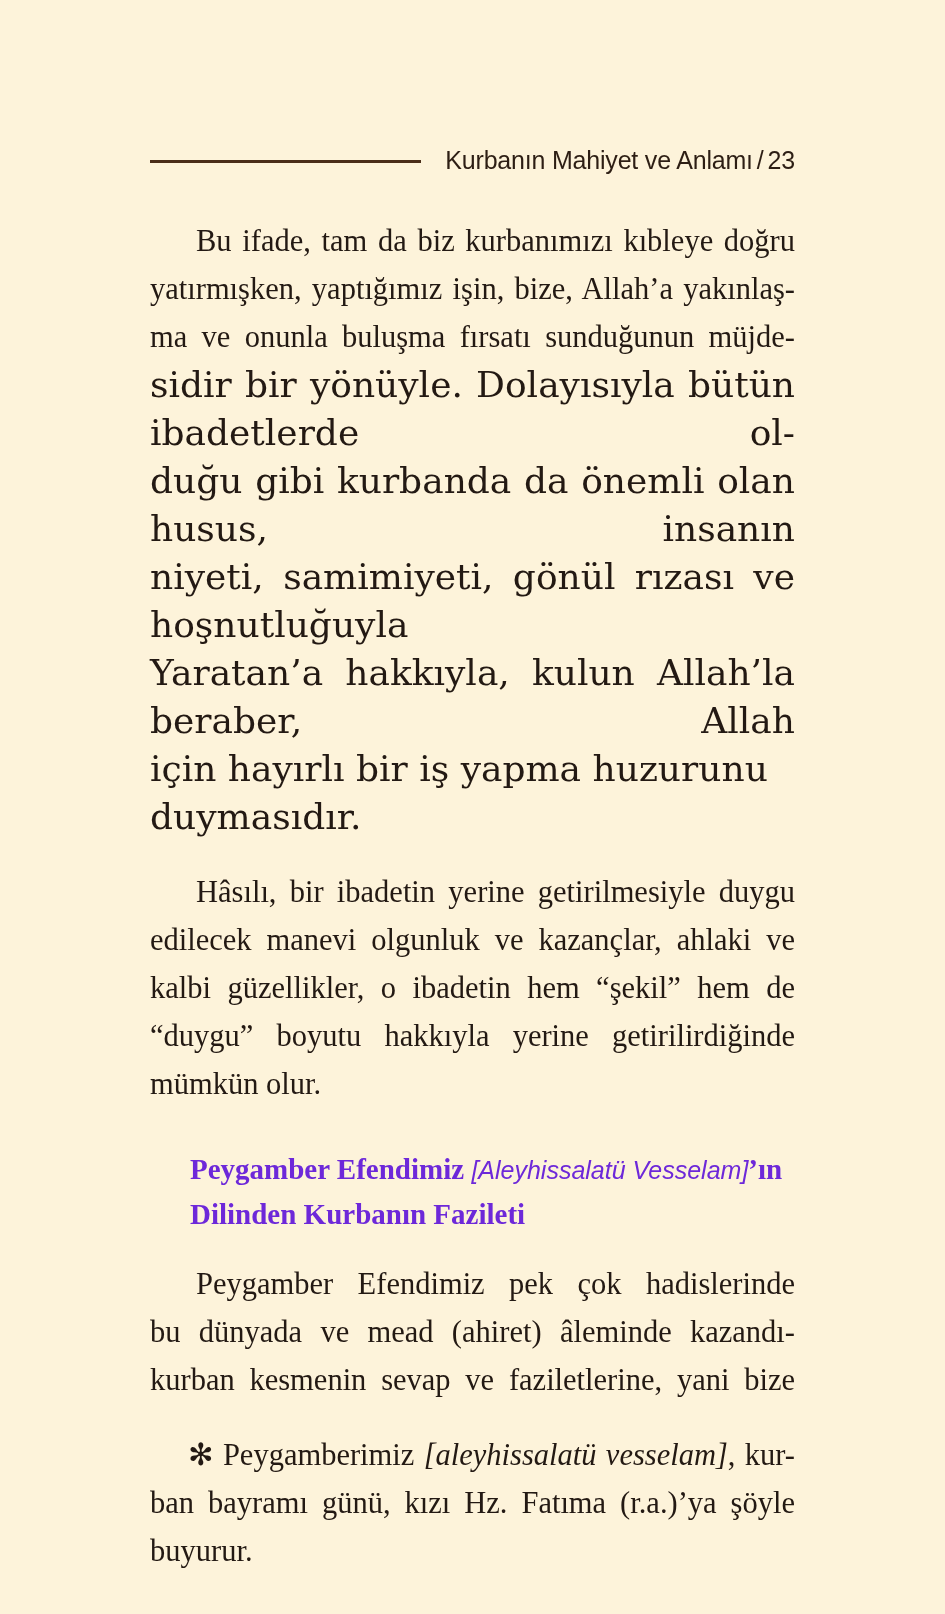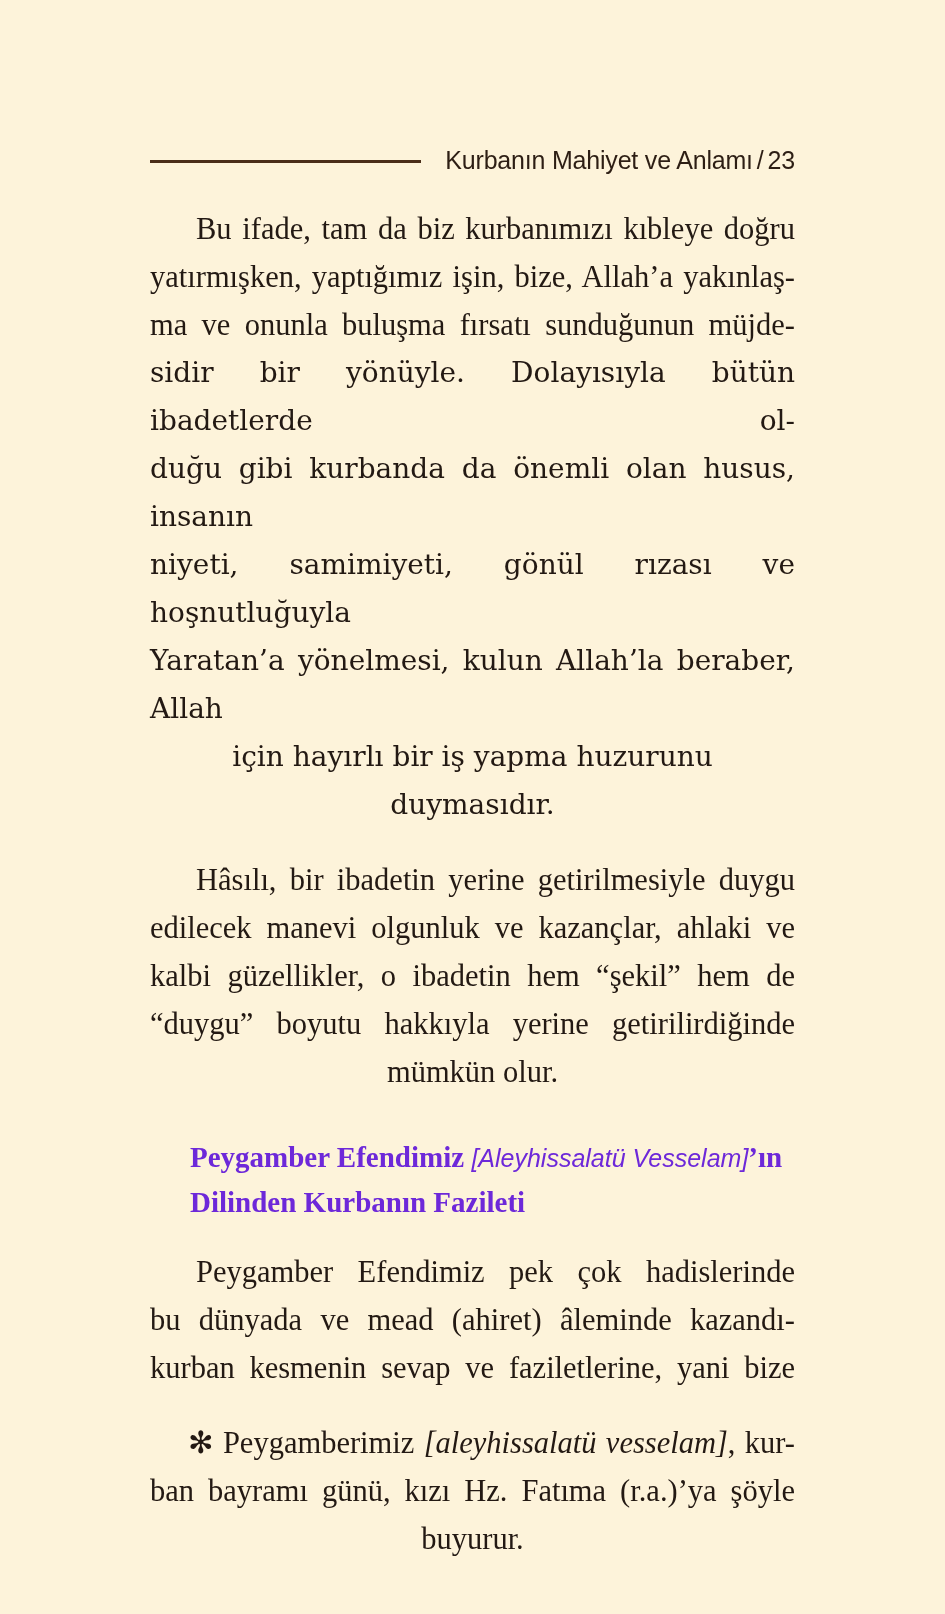--- a/index.html
+++ b/index.html
@@ -67,40 +67,40 @@
   
   .ln {
     display: flex;
     font-size: 30.5px;
     line-height: 48px;
     white-space: pre;
     color: #231913;
   }
 
   
-  .ln.indent { padding-left: 46px; }
+  .ln.indent { padding-left: 46px; margin-top: 12px; }
   .ln.indent-sm { padding-left: 38px; }
 
   
   .ln.solid {
     display: block;
     text-align: justify;
     text-align-last: justify;
     white-space: normal;
   }
   .ln.solidleft {
     display: block;
-    text-align: center;
+    text-align: left;
     white-space: normal;
   }
 
   
   .alt {
     font-family: "DejaVu Serif", "Liberation Serif", serif;
-    font-size: 28px;
+    font-size: 36px;
   }
 
   
   .heading {
     margin: 0 0 24px 0;
     padding-left: 40px;
   }
   .heading .hl {
     font-size: 29px;
     line-height: 44px;
@@ -131,21 +131,21 @@
 
   <div class="textblock">
 
     <div class="para">
       <div class="ln solid indent">Bu ifade, tam da biz kurbanımızı kıbleye doğru</div>
       <div class="ln solid">yatırmışken, yaptığımız işin, bize, Allah’a yakınlaş-</div>
       <div class="ln solid">ma ve onunla buluşma fırsatı sunduğunun müjde-</div>
       <div class="ln solid alt">sidir bir yönüyle. Dolayısıyla bütün ibadetlerde ol-</div>
       <div class="ln solid alt">duğu gibi kurbanda da önemli olan husus, insanın</div>
       <div class="ln solid alt">niyeti, samimiyeti, gönül rızası ve hoşnutluğuyla</div>
-      <div class="ln solid alt">Yaratan’a yönelmesi, kulun Allah’la beraber, Allah</div>
+      <div class="ln solid alt">Yaratan’a hakkıyla, kulun Allah’la beraber, Allah</div>
       <div class="ln solidleft alt">için hayırlı bir iş yapma huzurunu duymasıdır.</div>
     </div>
 
     <div class="para">
       <div class="ln solid indent">Hâsılı, bir ibadetin yerine getirilmesiyle duygu</div>
       <div class="ln solid">edilecek manevi olgunluk ve kazançlar, ahlaki ve</div>
       <div class="ln solid">kalbi güzellikler, o ibadetin hem “şekil” hem de</div>
       <div class="ln solid">“duygu” boyutu hakkıyla yerine getirilirdiğinde</div>
       <div class="ln solidleft">mümkün olur.</div>
     </div>

